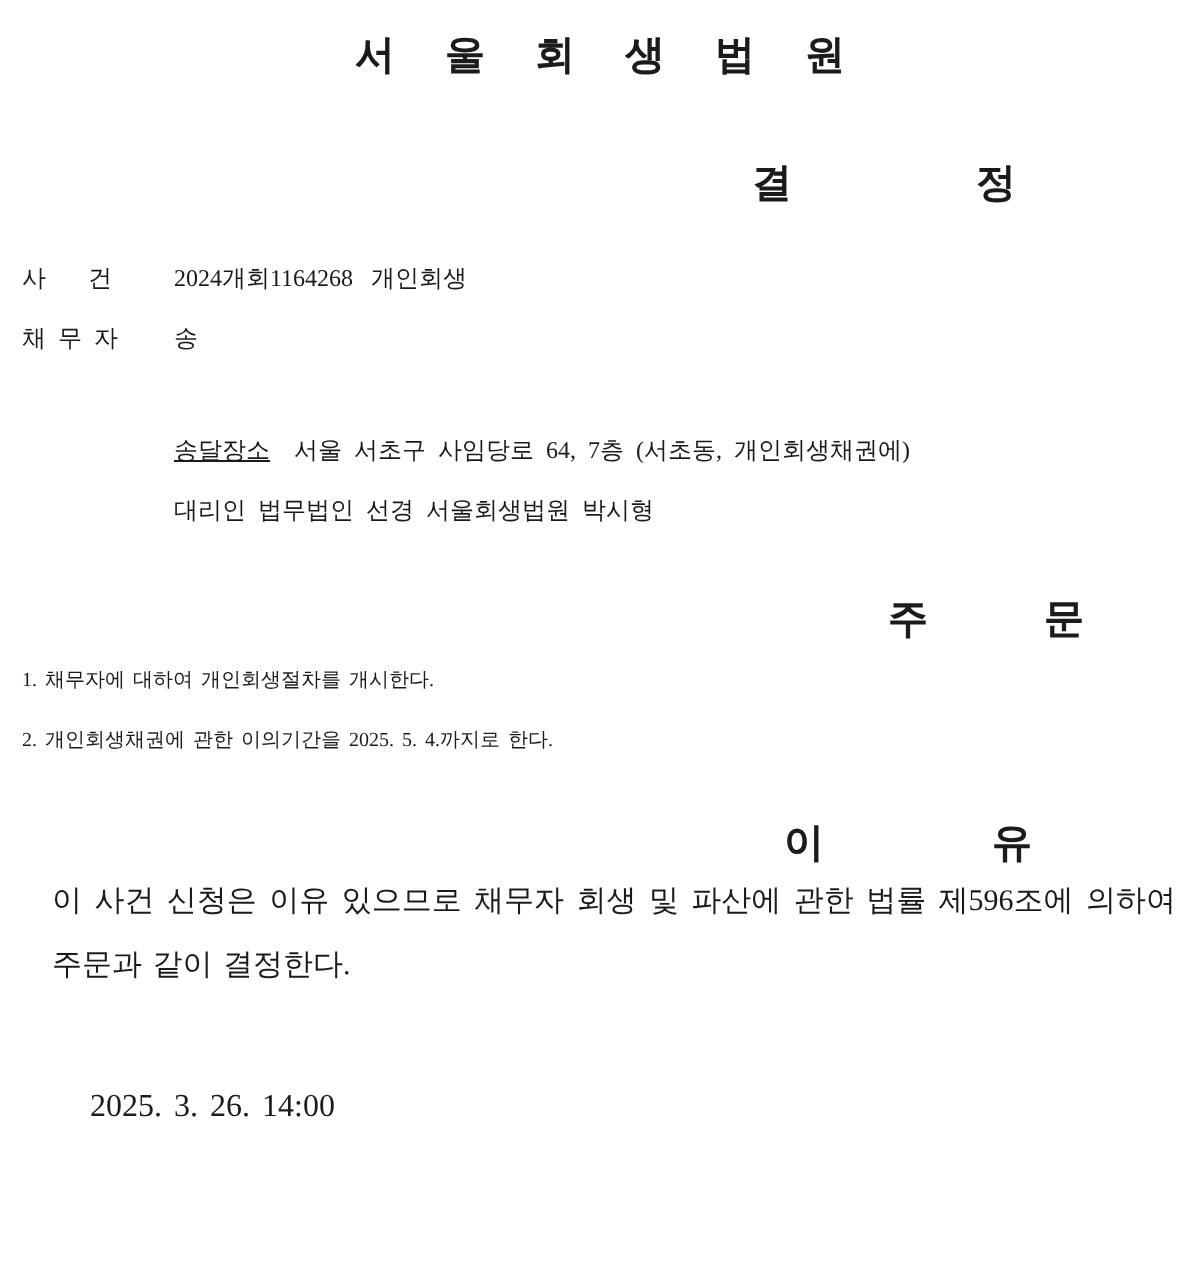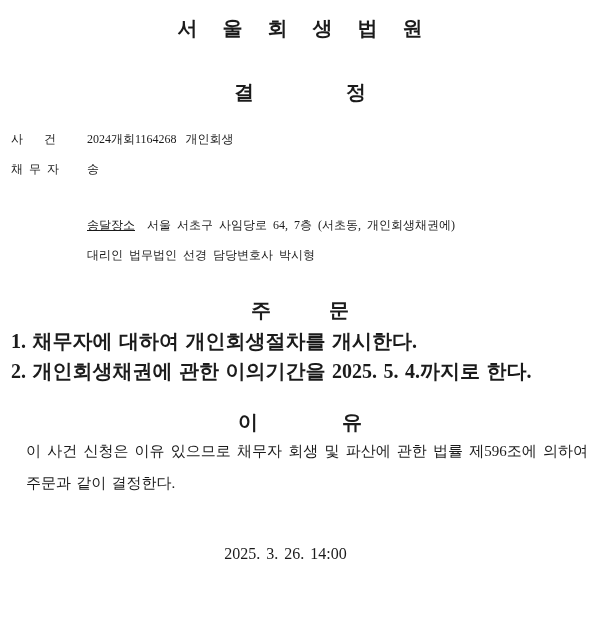--- a/index.html
+++ b/index.html
@@ -18,59 +18,59 @@
 
   .h-court {
     text-align: center;
     font-size: 20px;
     line-height: 24px;
     letter-spacing: 25px;
     text-indent: 25px;
     white-space: nowrap;
   }
   .h-sec {
-    text-align: center;
+    text-align: right;
     font-size: 20px;
     line-height: 24px;
     white-space: nowrap;
   }
   .h-decision { margin-top: 40px; letter-spacing: 92px; text-indent: 92px; }
   .h-order   { margin-top: 28px; margin-bottom: 4px; letter-spacing: 58px; text-indent: 58px; }
   .h-reason  { margin-top: 24px; margin-bottom: 1px; letter-spacing: 84px; text-indent: 84px; }
 
   .case-block { margin-top: 20px; padding: 0 10px 0 11px; }
   .row { font-size: 12px; line-height: 30px; white-space: pre; }
   .label { display: inline-block; width: 76px; white-space: pre; }
 
   .party-block { margin-top: 26px; padding-left: 87px; }
   .party-block .row { word-spacing: 3px; }
   .svc-label { margin-right: 12px; text-decoration: underline; }
 
   .text-block { padding: 0 11px; }
   .item {
-    font-weight: bold;
-    font-size: 20px;
+    font-weight: normal;
+    font-size: 10px;
     line-height: 30px;
     text-align: justify;
     word-spacing: 1.5px;
     padding-left: 18px;
     text-indent: -18px;
   }
   .reason-text {
     font-weight: normal;
     font-size: 15px;
     line-height: 32px;
     text-align: justify;
     word-spacing: 1.5px;
     padding: 0 12px 0 26px;
   }
   .datetime {
     margin-top: 40px;
     margin-right: 74px;
-    text-align: center;
+    text-align: left;
     font-size: 16px;
     line-height: 30px;
     word-spacing: 2px;
     color: #1b1b1b;
     margin-left: 45px;
   }
 </style>
 </head>
 <body>
 
@@ -80,21 +80,21 @@
 
   <h2 class="h-sec h-decision">결정</h2>
 
   <div class="case-block">
     <div class="row"><span class="label">사       건</span><span>2024개회1164268   개인회생</span></div>
     <div class="row"><span class="label">채  무  자</span><span>송</span></div>
   </div>
 
   <div class="party-block">
     <div class="row"><span class="svc-label">송달장소</span><span>서울 서초구 사임당로 64, 7층 (서초동, 개인회생채권에)</span></div>
-    <div class="row">대리인 법무법인 선경 담당변호사 박시형</div>
+    <div class="row">대리인 법무법인 선경 서울회생법원 박시형</div>
   </div>
 
   <h2 class="h-sec h-order">주문</h2>
 
   <div class="text-block">
     <p class="item">1. 채무자에 대하여 개인회생절차를 개시한다.</p>
     <p class="item">2. 개인회생채권에 관한 이의기간을 2025. 5. 4.까지로 한다.</p>
   </div>
 
   <h2 class="h-sec h-reason">이유</h2>

